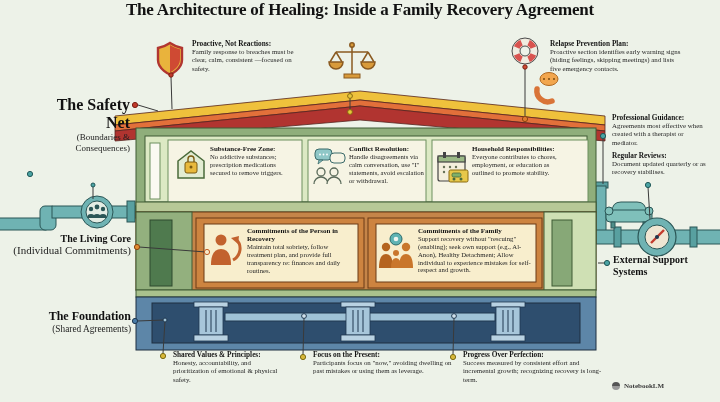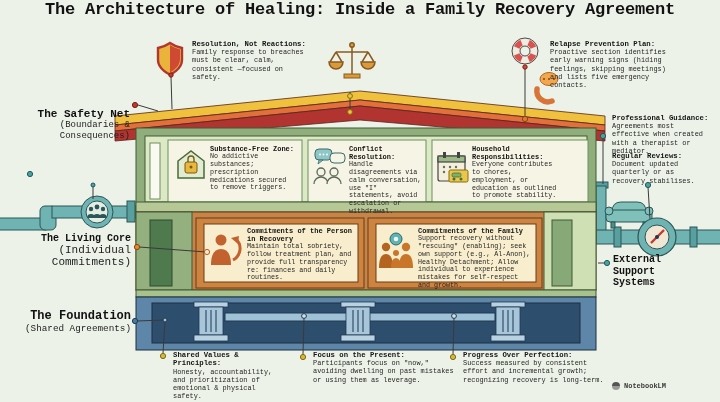--- a/index.html
+++ b/index.html
@@ -1,17 +1,17 @@
 <!DOCTYPE html>
 <html><head>
 <meta charset="utf-8">
 <style>
   html,body{margin:0;padding:0;}
   #canvas{position:relative;width:720px;height:402px;background:#edf2e8;overflow:hidden;
-          font-family:Liberation Mono, monospace;}
+          font-family:Liberation Serif, serif;}
   .abs{position:absolute;}
   .title{font-size:17px;font-weight:bold;color:#121212;letter-spacing:-0.2px;text-align:center;}
   .h7{font-size:7.3px;font-weight:bold;color:#141414;line-height:1.15;}
   .b7{font-size:6.9px;color:#262626;line-height:1.17;}
   .bl{text-align:right;}
   .bl-t{font-weight:bold;color:#111;}
   .bl-s{color:#1d1d1d;}
   .brand{font-size:7px;font-weight:600;color:#3a3a3a;}
   svg{position:absolute;left:0;top:0;}
 </style>
@@ -237,30 +237,30 @@
 
   <g>
     <path d="M612,386 a4,4 0 0 1 8,0 z" fill="#555"></path>
     <path d="M612,386 a4,4 0 0 0 8,0 z" fill="#999"></path>
   </g>
 </svg>
 
 <div class="abs title" style="left:0;top:6;width:720px;">The Architecture of Healing: Inside a Family Recovery Agreement</div>
 
 <div class="abs" style="left:192px;top:40px;width:116px;">
-  <div class="h7">Resolution, Not Reactions:</div>
+  <div class="h7">Proactive, Not Reactions:</div>
   <div class="b7">Family response to breaches must be clear, calm, consistent —focused on safety.</div>
 </div>
 <div class="abs" style="left:550px;top:40px;width:132px;">
   <div class="h7">Relapse Prevention Plan:</div>
   <div class="b7">Proactive section identifies early warning signs (hiding feelings, skipping meetings) and lists five emergency contacts.</div>
 </div>
 
 <div class="abs bl" style="left:35px;top:96px;width:95px;">
-  <div class="bl-t" style="font-size:11px;margin-top:12px;">The Safety Net</div>
+  <div class="bl-t" style="font-size:16px;">The Safety Net</div>
   <div class="bl-s" style="font-size:9px;line-height:1.2;">(Boundaries &amp; Consequences)</div>
 </div>
 <div class="abs bl" style="left:8px;top:233px;width:123px;">
   <div class="bl-t" style="font-size:10px;">The Living Core</div>
   <div class="bl-s" style="font-size:11px;">(Individual Commitments)</div>
 </div>
 <div class="abs bl" style="left:8px;top:309px;width:123px;">
   <div class="bl-t" style="font-size:12px;">The Foundation</div>
   <div class="bl-s" style="font-size:9.3px;">(Shared Agreements)</div>
 </div>

